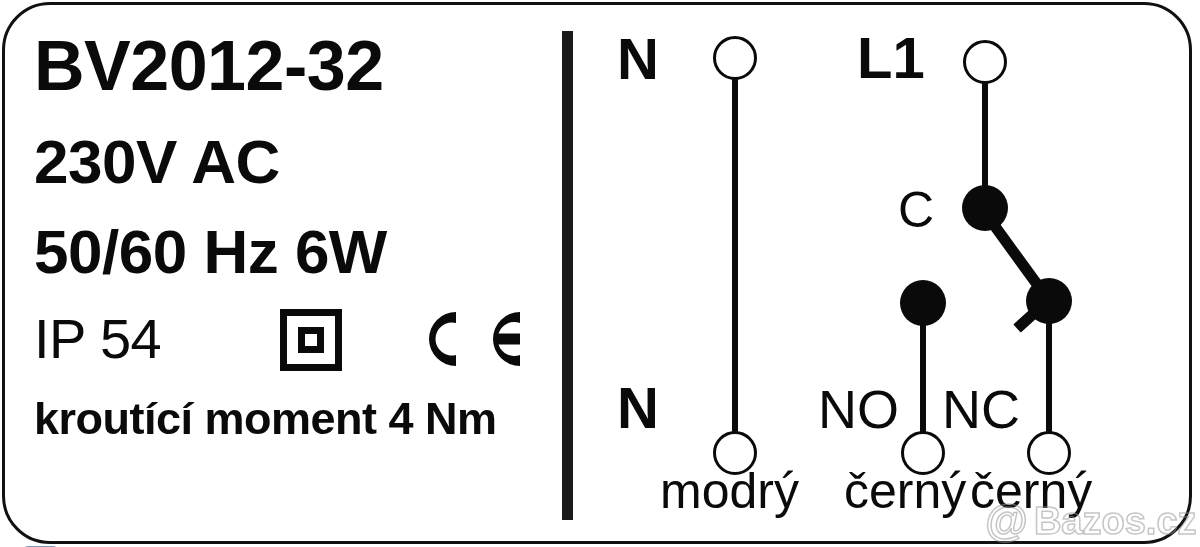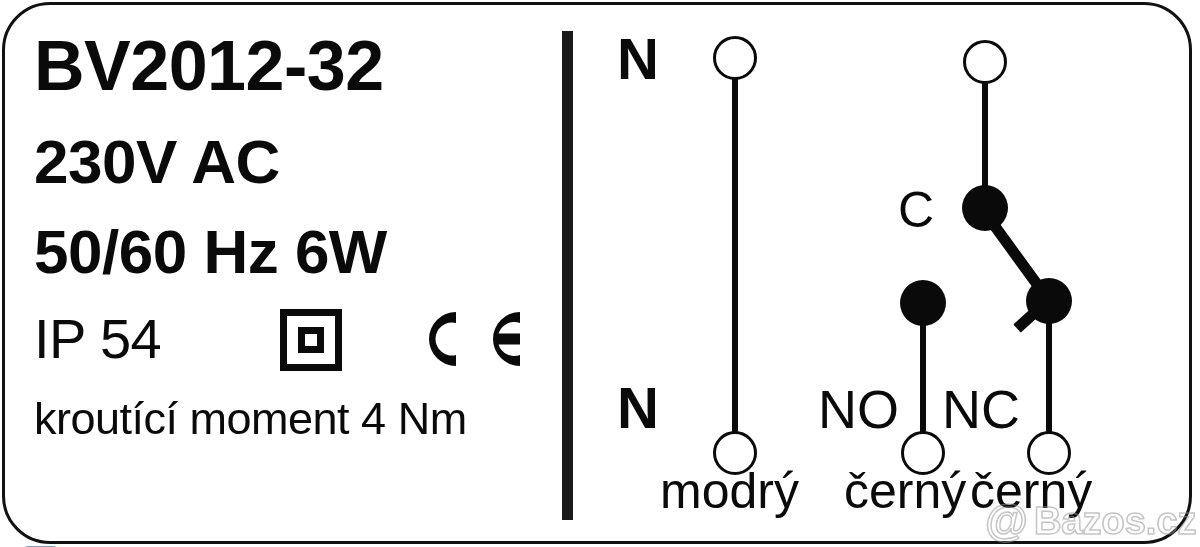--- a/index.html
+++ b/index.html
@@ -43,21 +43,21 @@
     position: absolute;
     left: 0;
     color: #0a0a0a;
     white-space: nowrap;
     letter-spacing: -0.5px;
   }
   #line-model   { top: 8px;   font-size: 70px; font-weight: bold; }
   #line-voltage { top: 108px; font-size: 62px; font-weight: bold; }
   #line-freq    { top: 198px; font-size: 62px; font-weight: bold; }
   #line-ip      { top: 288px; font-size: 56px; font-weight: normal; }
-  #line-torque  { top: 375px; font-size: 45px; font-weight: normal; }
+  #line-torque  { top: 375px; font-size: 45px; font-weight: bold; }
   #line-time    { top: 443px; font-size: 56px; font-weight: normal; }
 
   
   #class2-symbol {
     position: absolute;
     left: 246px;
     top: 291px;
     width: 62px;
     height: 62px;
     border: 7px solid #0a0a0a;
@@ -227,20 +227,21 @@
     <div class="term-circle" style="left: 133px; top: 36px;"></div>
 
     <div class="wire wire-v" style="left: 152px; top: 78px; height: 356px;"></div>
 
     <div class="term-circle" style="left: 133px; top: 431px;"></div>
 
     <div class="term-label label-bold" style="left: 37px; top: 374px;">N</div>
 
     <div class="term-label label-wire" style="left: 80px; top: 462px;">modrý</div>
 
+    <div class="term-label label-bold" style="left: 277px; top: 24px;">L1</div>
 
     <div class="term-circle" style="left: 383px; top: 40px;"></div>
 
     <div class="wire wire-v" style="left: 402px; top: 82px; height: 114px;"></div>
 
     <div class="node-dot" style="left: 382px; top: 185px;"></div>
 
     <div class="term-label label-c" style="left: 318px; top: 181px;">C</div>
 
     <div class="diag-lever" style="left: 402px; top: 203px; width: 125px; transform: rotate(54deg);"></div>

